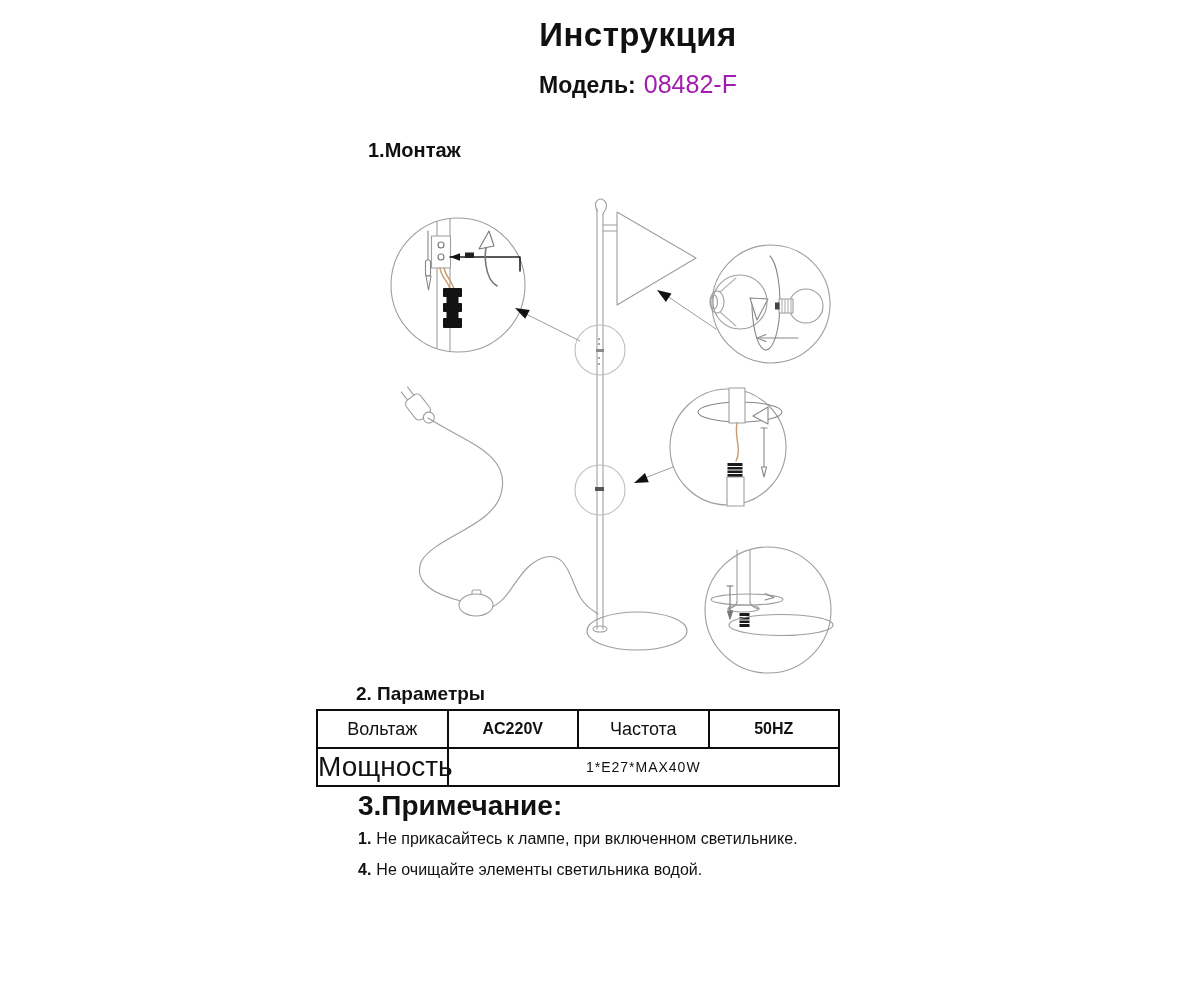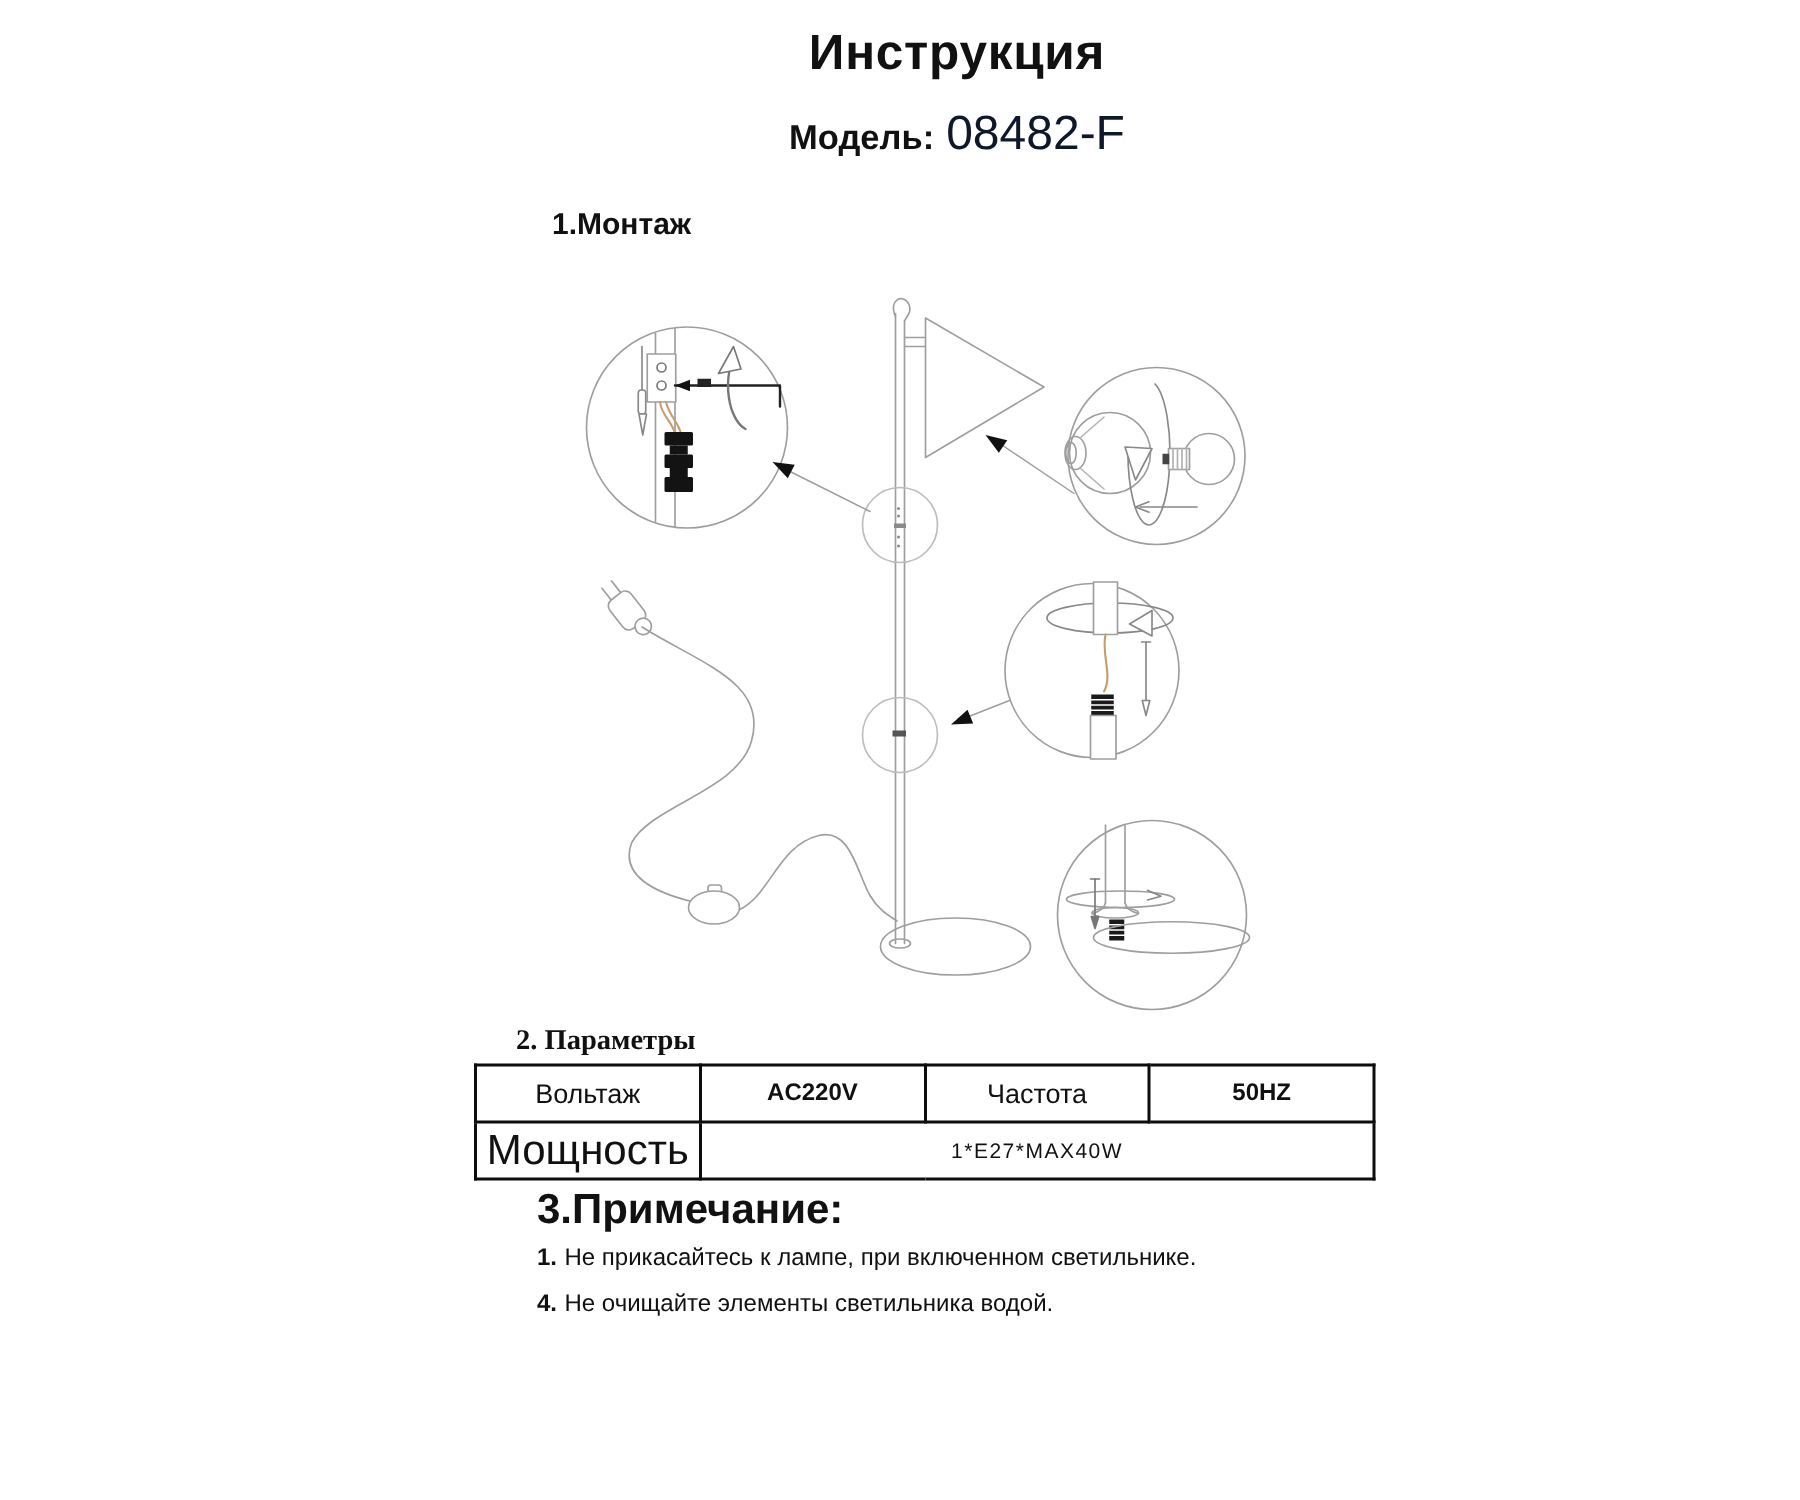--- a/index.html
+++ b/index.html
@@ -1,25 +1,25 @@
 <!DOCTYPE html>
 <html><head>
 <meta charset="utf-8">
 <style>
   html,body{margin:0;padding:0;background:#fff;}
   body{width:1200px;height:1000px;position:relative;font-family:"Liberation Sans",sans-serif;color:#111;overflow:hidden;}
   .abs{position:absolute;padding-left:38px;}
   .doc-title{top:16px;left:0;width:1200px;text-align:center;font-size:33px;font-weight:700;letter-spacing:0.5px;}
   .model-line{top:70px;left:0;width:1200px;text-align:center;padding-left:76px;box-sizing:border-box;font-size:23px;}
   .model-label{font-weight:700;}
-  .model-value{font-weight:400;font-size:32px;margin-left:8px;color:#0f172a;}
+  .model-value{font-weight:400;font-size:25px;margin-left:8px;color:#a21caf;}
   .h-montage{left:330px;top:139px;font-size:20px;font-weight:700;}
-  .h-params{left:306px;top:683px;font-size:19px;font-weight:700;font-family:Liberation Serif, serif;}
+  .h-params{left:318px;top:683px;font-size:19px;font-weight:700;}
   .h-notes{left:320px;top:790px;font-size:28px;font-weight:700;}
-  table.params{position:absolute;left:316px;top:709px;width:601px;border-collapse:collapse;table-layout:fixed;}
+  table.params{position:absolute;left:316px;top:709px;width:524px;border-collapse:collapse;table-layout:fixed;}
   table.params td{border:2px solid #0d0d0d;text-align:center;vertical-align:middle;height:36px;padding:0;}
   td.lbl{font-size:18px;font-weight:400;}
   td.val{font-size:16px;font-weight:700;}
   td.biglbl{font-size:28px;font-weight:400;}
   td.merged{font-size:14px;font-weight:400;letter-spacing:1px;}
   .notes{left:320px;top:827px;width:622px;font-size:16px;line-height:23px;}
   .notes p{margin:0 0 8px 0;}
   .notes b{margin-right:5px;}
   svg.diagram{position:absolute;left:380px;top:195px;width:545px;height:492px;}
 </style>

